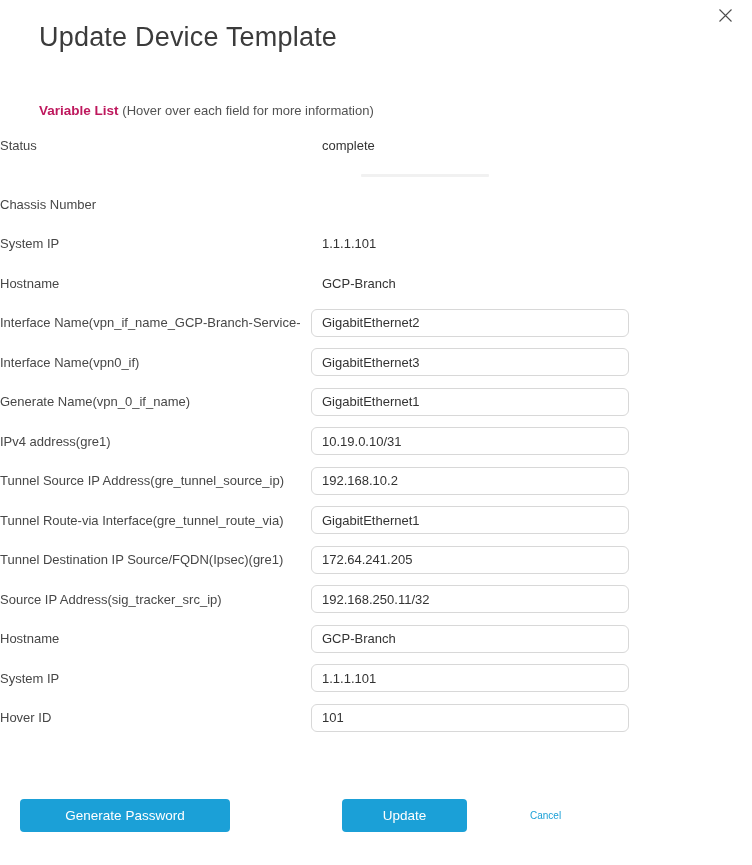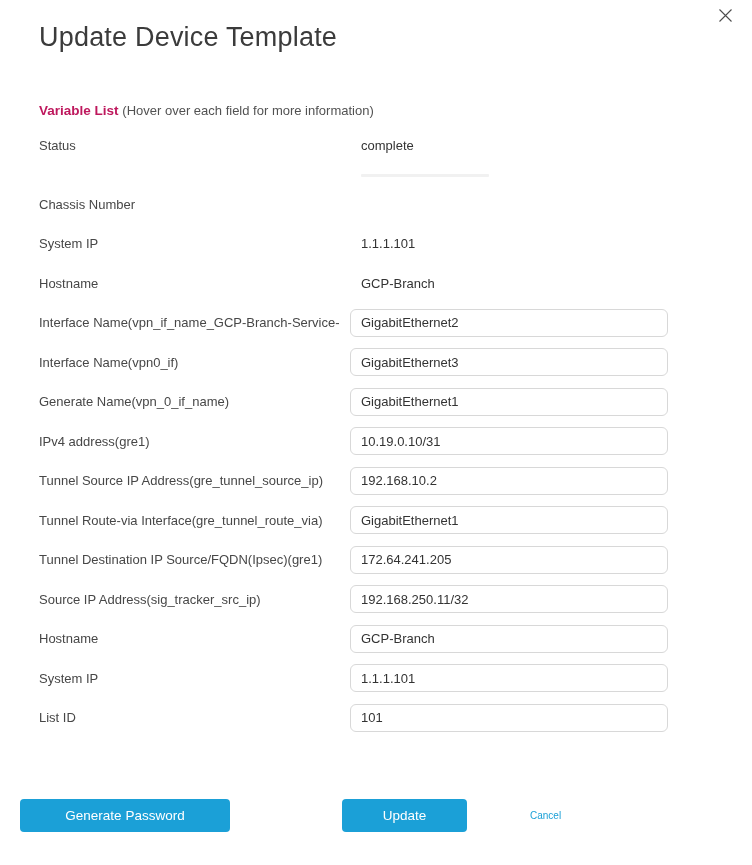--- a/index.html
+++ b/index.html
@@ -45,21 +45,20 @@
   }
   .section-heading .bold { font-weight: bold; color: #be185d; }
   .section-heading .hint { font-weight: 400; color: #525252; font-size: 13px; }
 
   .rows { margin-top: 7px; }
 
   .row {
     display: flex;
     align-items: center;
     height: 39.5px;
-    padding-left: 39px;
   }
   .row.spacer { height: 19px; padding-left: 361px; align-items: center; }
 
   .faint-strip {
     width: 128px;
     height: 3px;
     background: #f1f1f1;
     border-radius: 1px;
   }
 
@@ -195,21 +194,21 @@
       </div>
       <div class="row input">
         <div class="field-label">Hostname</div>
         <input type="text" value="GCP-Branch" style="">
       </div>
       <div class="row input">
         <div class="field-label">System IP</div>
         <input type="text" value="1.1.1.101" style="">
       </div>
       <div class="row input">
-        <div class="field-label">List ID</div>
+        <div class="field-label">Hover ID</div>
         <input type="text" value="101" style="">
       </div>
     </div>
 
   <div class="footer">
     <button class="btn generate">Generate Password</button>
     <button class="btn update">Update</button>
     <button class="cancel-link">Cancel</button>
   </div>
 

